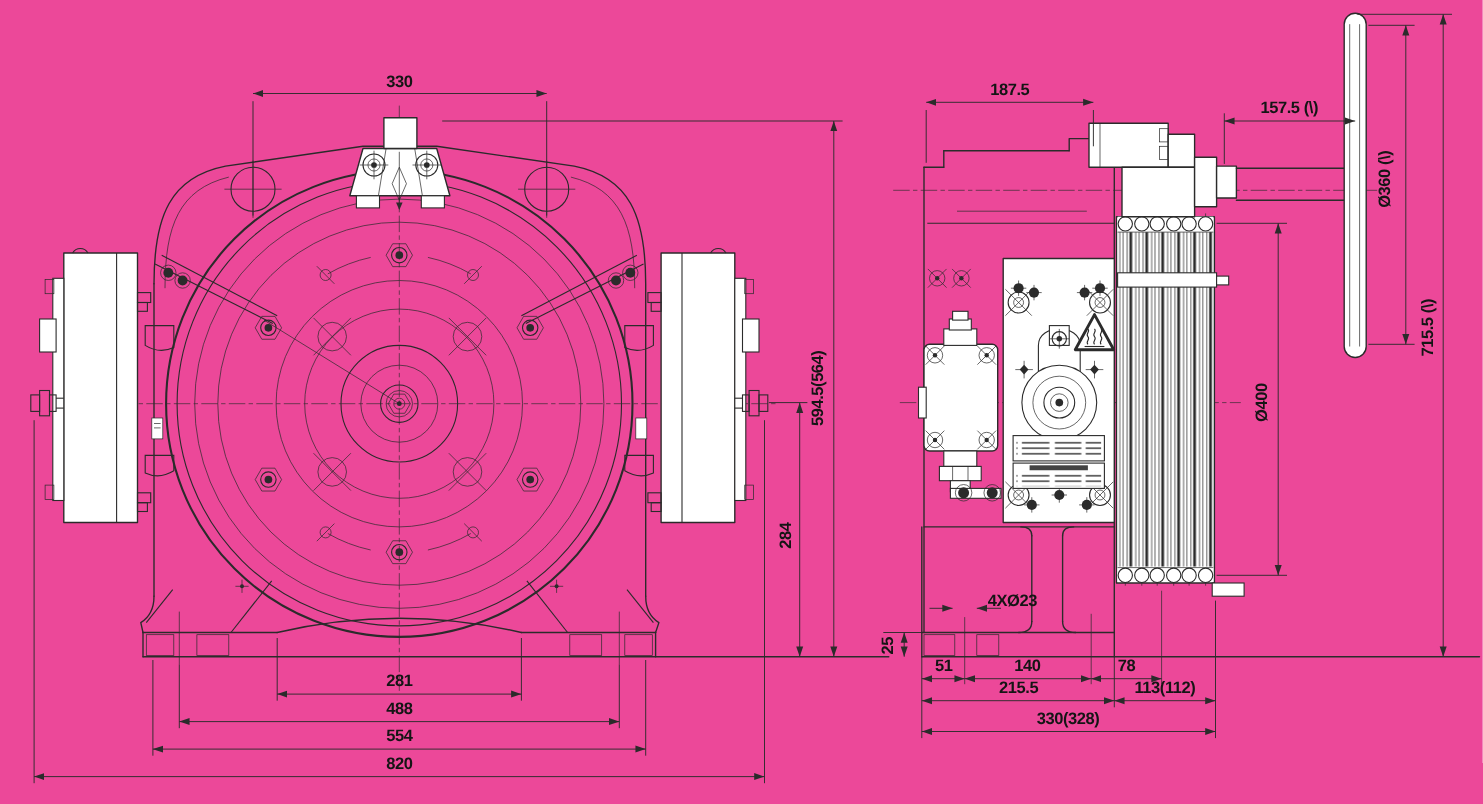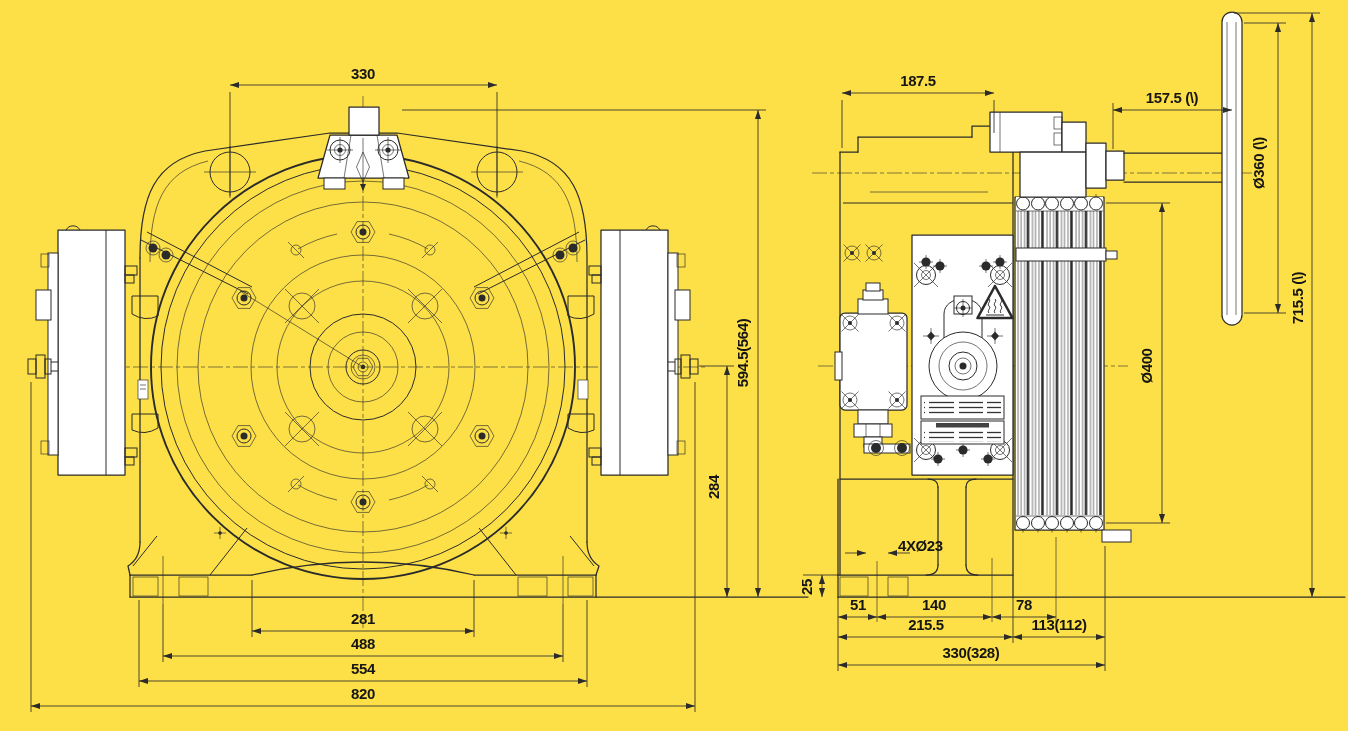--- a/index.html
+++ b/index.html
@@ -1,16 +1,16 @@
 <!DOCTYPE html>
 <html><head>
 <meta charset="utf-8">
 <style>
   html,body{margin:0;padding:0;background:#fff;}
-  #stage{position:relative;width:1348px;height:731px;background:#fde047;overflow:hidden;
+  #stage{position:relative;width:1348px;height:731px;background:#ec4899;overflow:hidden;
          font-family:"Liberation Sans",sans-serif;}
   svg{display:block}
   .ln{stroke:#2b2b2b;stroke-width:1.25;fill:none;stroke-linejoin:round;stroke-linecap:round}
   .lw{stroke:#2b2b2b;stroke-width:1.9;fill:none}
   .md{stroke:#2b2b2b;stroke-width:1;fill:none}
   .tn{stroke:#2b2b2b;stroke-width:.65;fill:none}
   .cl{stroke:#2b2b2b;stroke-width:.6;fill:none;stroke-dasharray:15 3 4 3}
   .dm{stroke:#2b2b2b;stroke-width:.85;fill:none}
   .dl{marker-start:url(#ar);marker-end:url(#ar)}
   .de{marker-end:url(#ar)}

